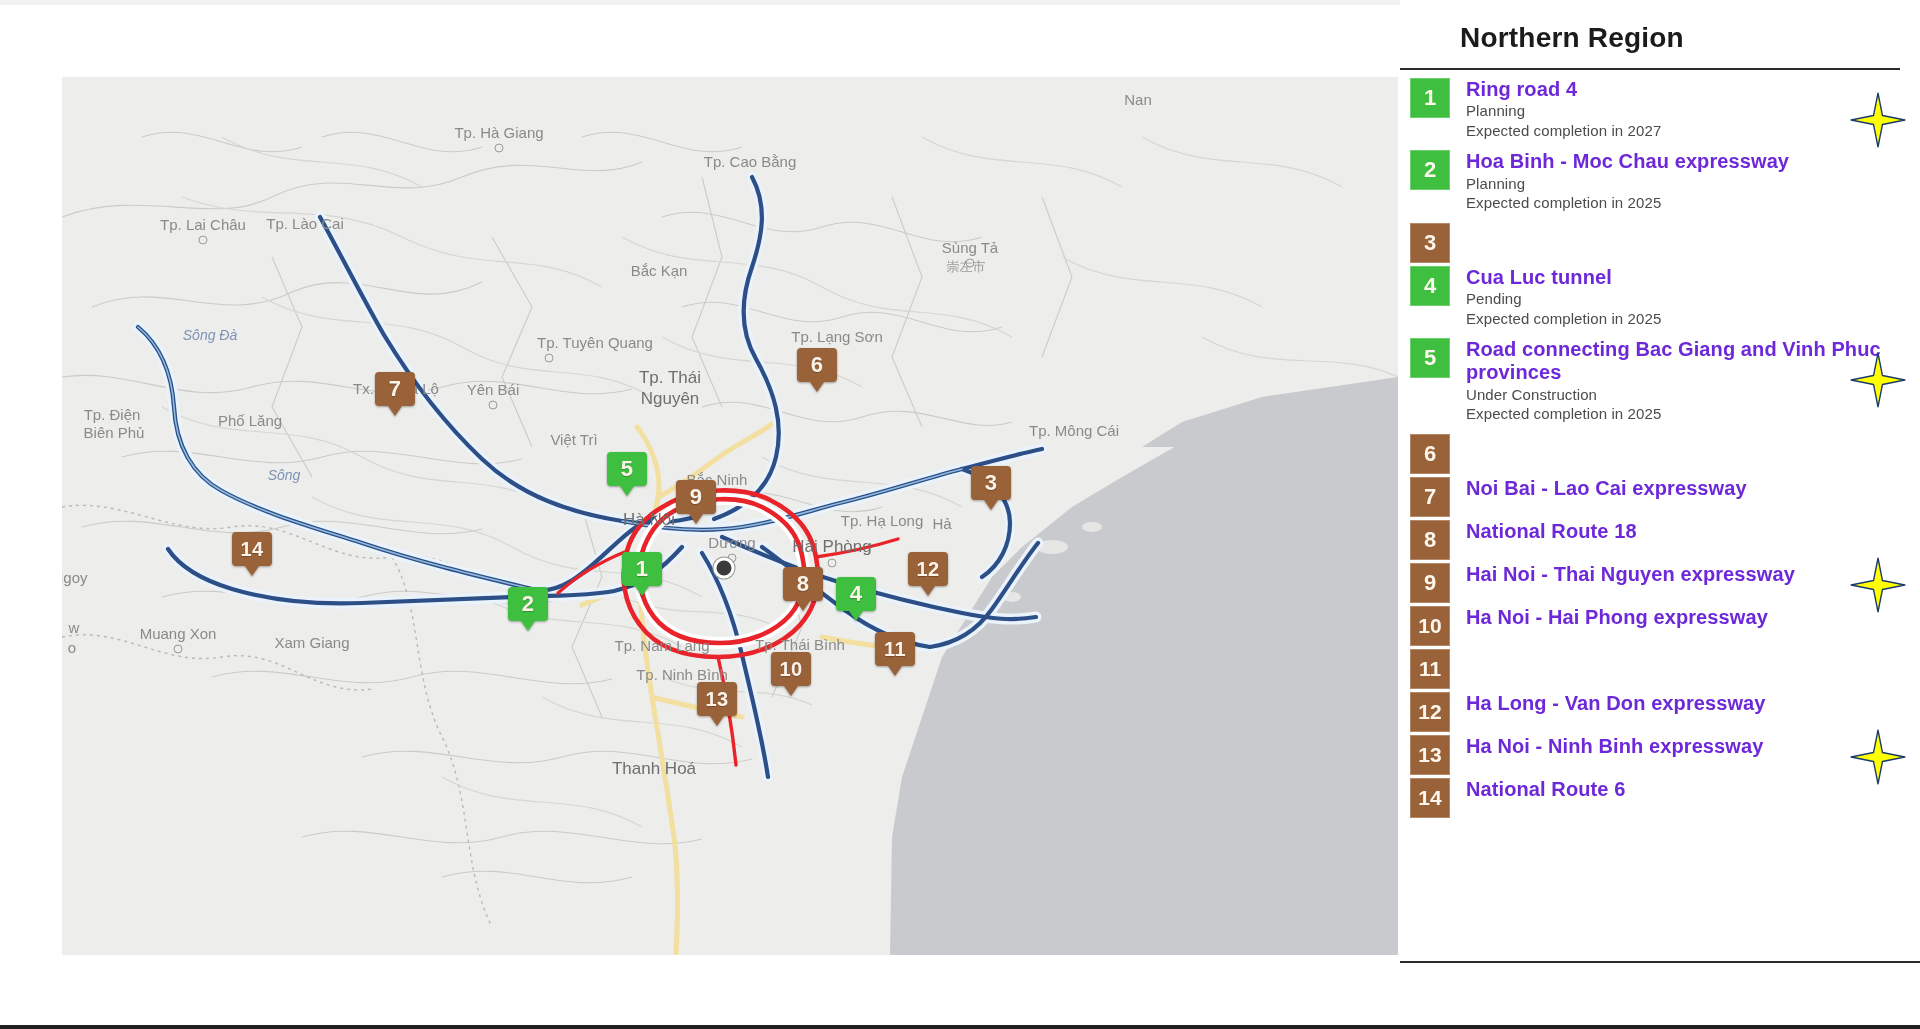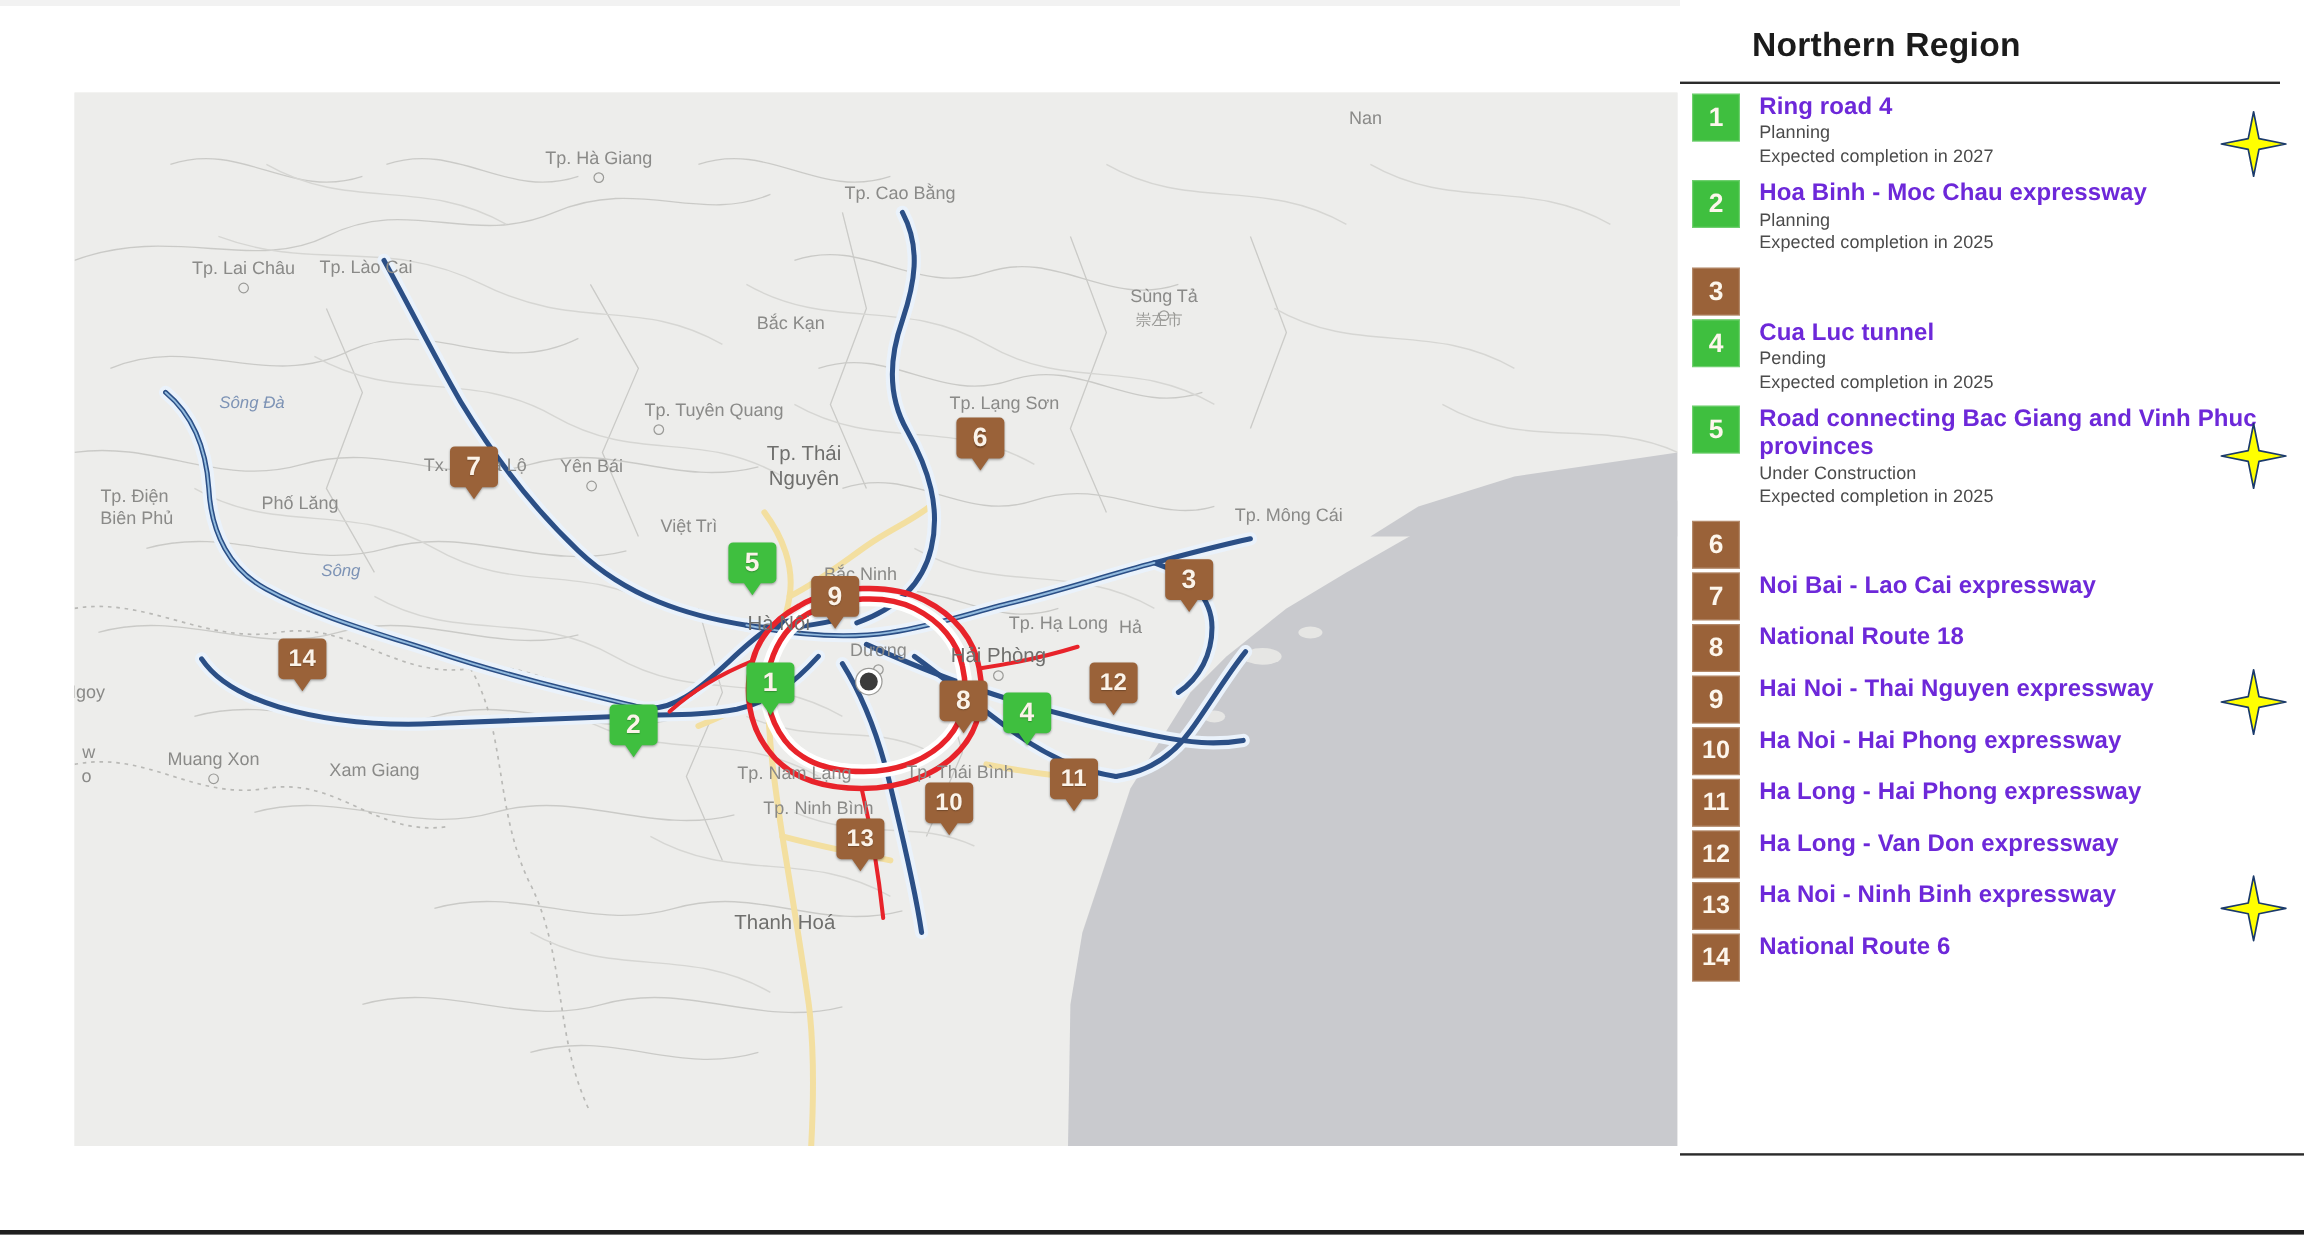--- a/index.html
+++ b/index.html
@@ -500,23 +500,20 @@
             </svg></div>
         </div>
         <div class="item" style="margin-bottom: 3px;">
           <div class="chip small" style="background: rgb(154, 98, 57);">10</div>
           <div class="txtcol">
             <div class="t-name">Ha Noi - Hai Phong expressway</div>
           </div>
         </div>
         <div class="item" style="margin-bottom: 3px;">
           <div class="chip small" style="background: rgb(154, 98, 57);">11</div>
-          <div class="txtcol">
-            <div class="t-name">Ha Long - Hai Phong expressway</div>
-          </div>
         </div>
         <div class="item" style="margin-bottom: 3px;">
           <div class="chip small" style="background: rgb(154, 98, 57);">12</div>
           <div class="txtcol">
             <div class="t-name">Ha Long - Van Don expressway</div>
           </div>
         </div>
         <div class="item" style="margin-bottom: 3px;">
           <div class="chip small" style="background: rgb(154, 98, 57);">13</div>
           <div class="txtcol">

